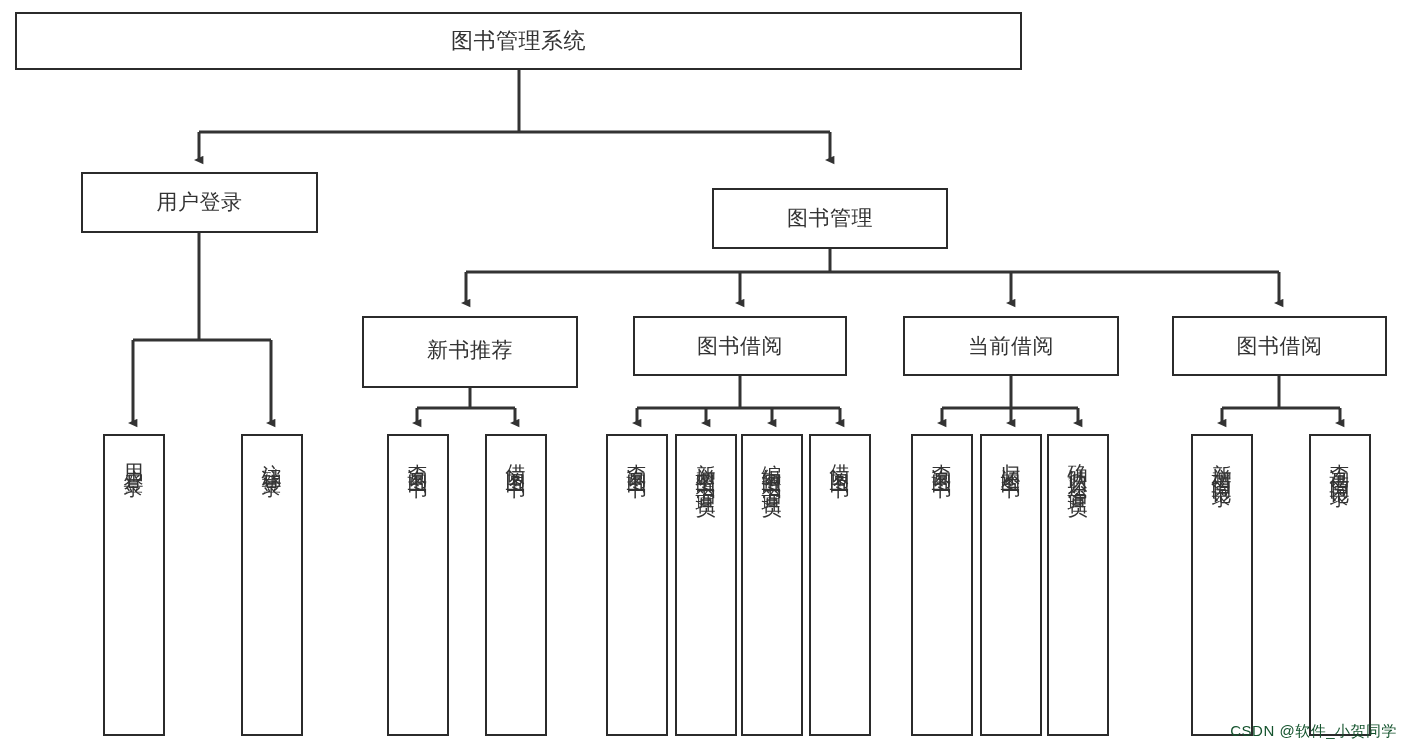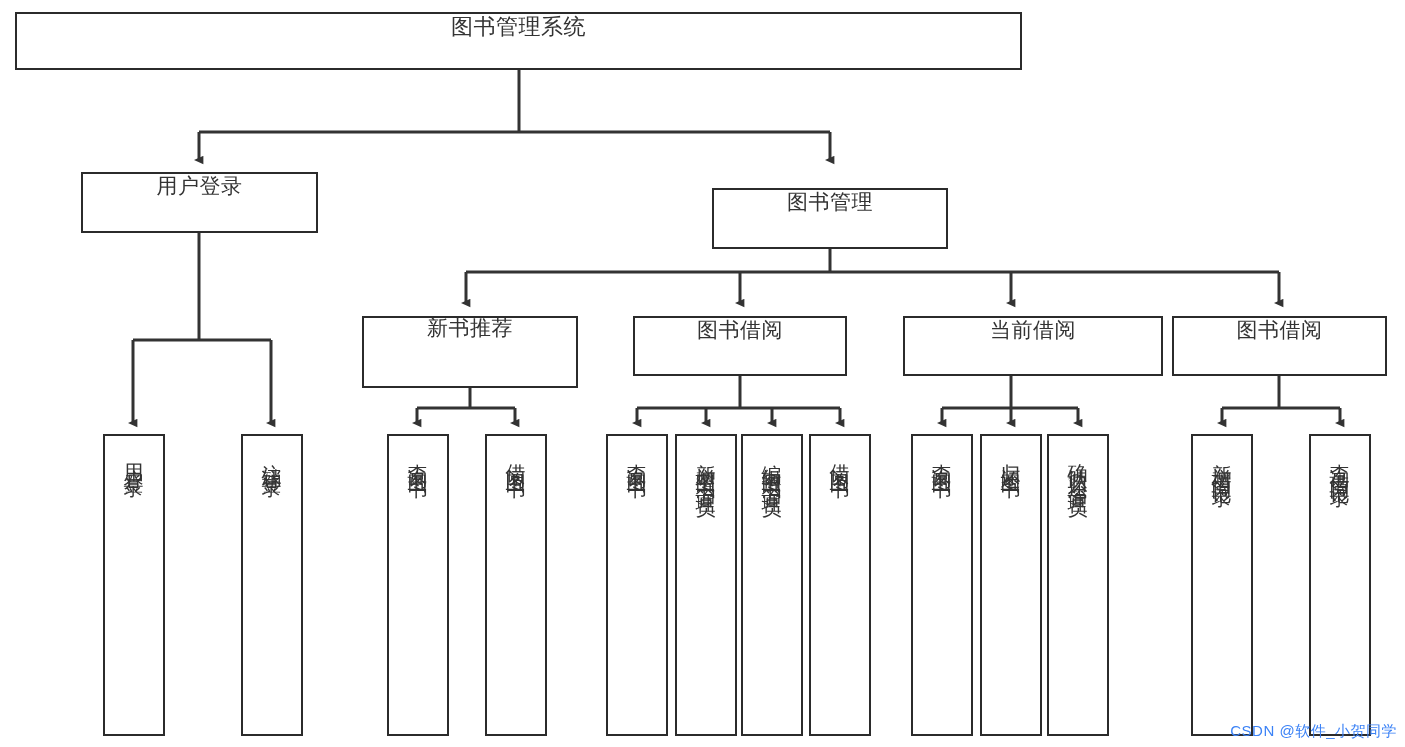--- a/index.html
+++ b/index.html
@@ -24,21 +24,21 @@
     width: 1405px;
     height: 747px;
     pointer-events: none;
   }
   .node {
     position: absolute;
     box-sizing: border-box;
     background: #ffffff;
     border: 2px solid #2b2b2b;
     display: flex;
-    align-items: flex-start;
+    align-items: center;
     justify-content: center;
     color: #2f2f2f;
   }
   .node .label {
     font-size: 21px;
     line-height: 1.15;
     letter-spacing: 0.5px;
     white-space: nowrap;
     color: #333333;
   }
@@ -58,21 +58,21 @@
     letter-spacing: 5px;
     white-space: nowrap;
     line-height: 1;
     color: #333333;
   }
   .watermark {
     position: absolute;
     right: 8px;
     bottom: 6px;
     font-size: 15px;
-    color: #3b82f6;
+    color: #14532d;
     letter-spacing: 0.5px;
     white-space: nowrap;
     user-select: none;
   }
 </style>
 </head>
 <body>
 
 <div id="canvas">
 
@@ -137,21 +137,21 @@
   <div class="node level2" style="left:712px; top:172px; width:236px; height:61px;margin-top:16px;">
     <span class="label">图书管理</span>
   </div>
 
   <div class="node level3" style="left:362px; top:316px; width:216px; height:72px;font-family:Liberation Mono, monospace;">
     <span class="label">新书推荐</span>
   </div>
   <div class="node level3" style="left:633px; top:316px; width:214px; height:60px;">
     <span class="label">图书借阅</span>
   </div>
-  <div class="node level3" style="left:903px; top:316px; width:260px; height:60px;">
+  <div class="node level3" style="left:903px; top:316px; width:216px; height:60px;">
     <span class="label">当前借阅</span>
   </div>
   <div class="node level3" style="left:1172px; top:316px; width:215px; height:60px;">
     <span class="label">图书借阅</span>
   </div>
 
   <div class="node leaf" style="left:103px; top:434px; width:62px; height:302px;">
     <span class="label">用户登录</span>
   </div>
   <div class="node leaf" style="left:241px; top:434px; width:62px; height:302px;">

